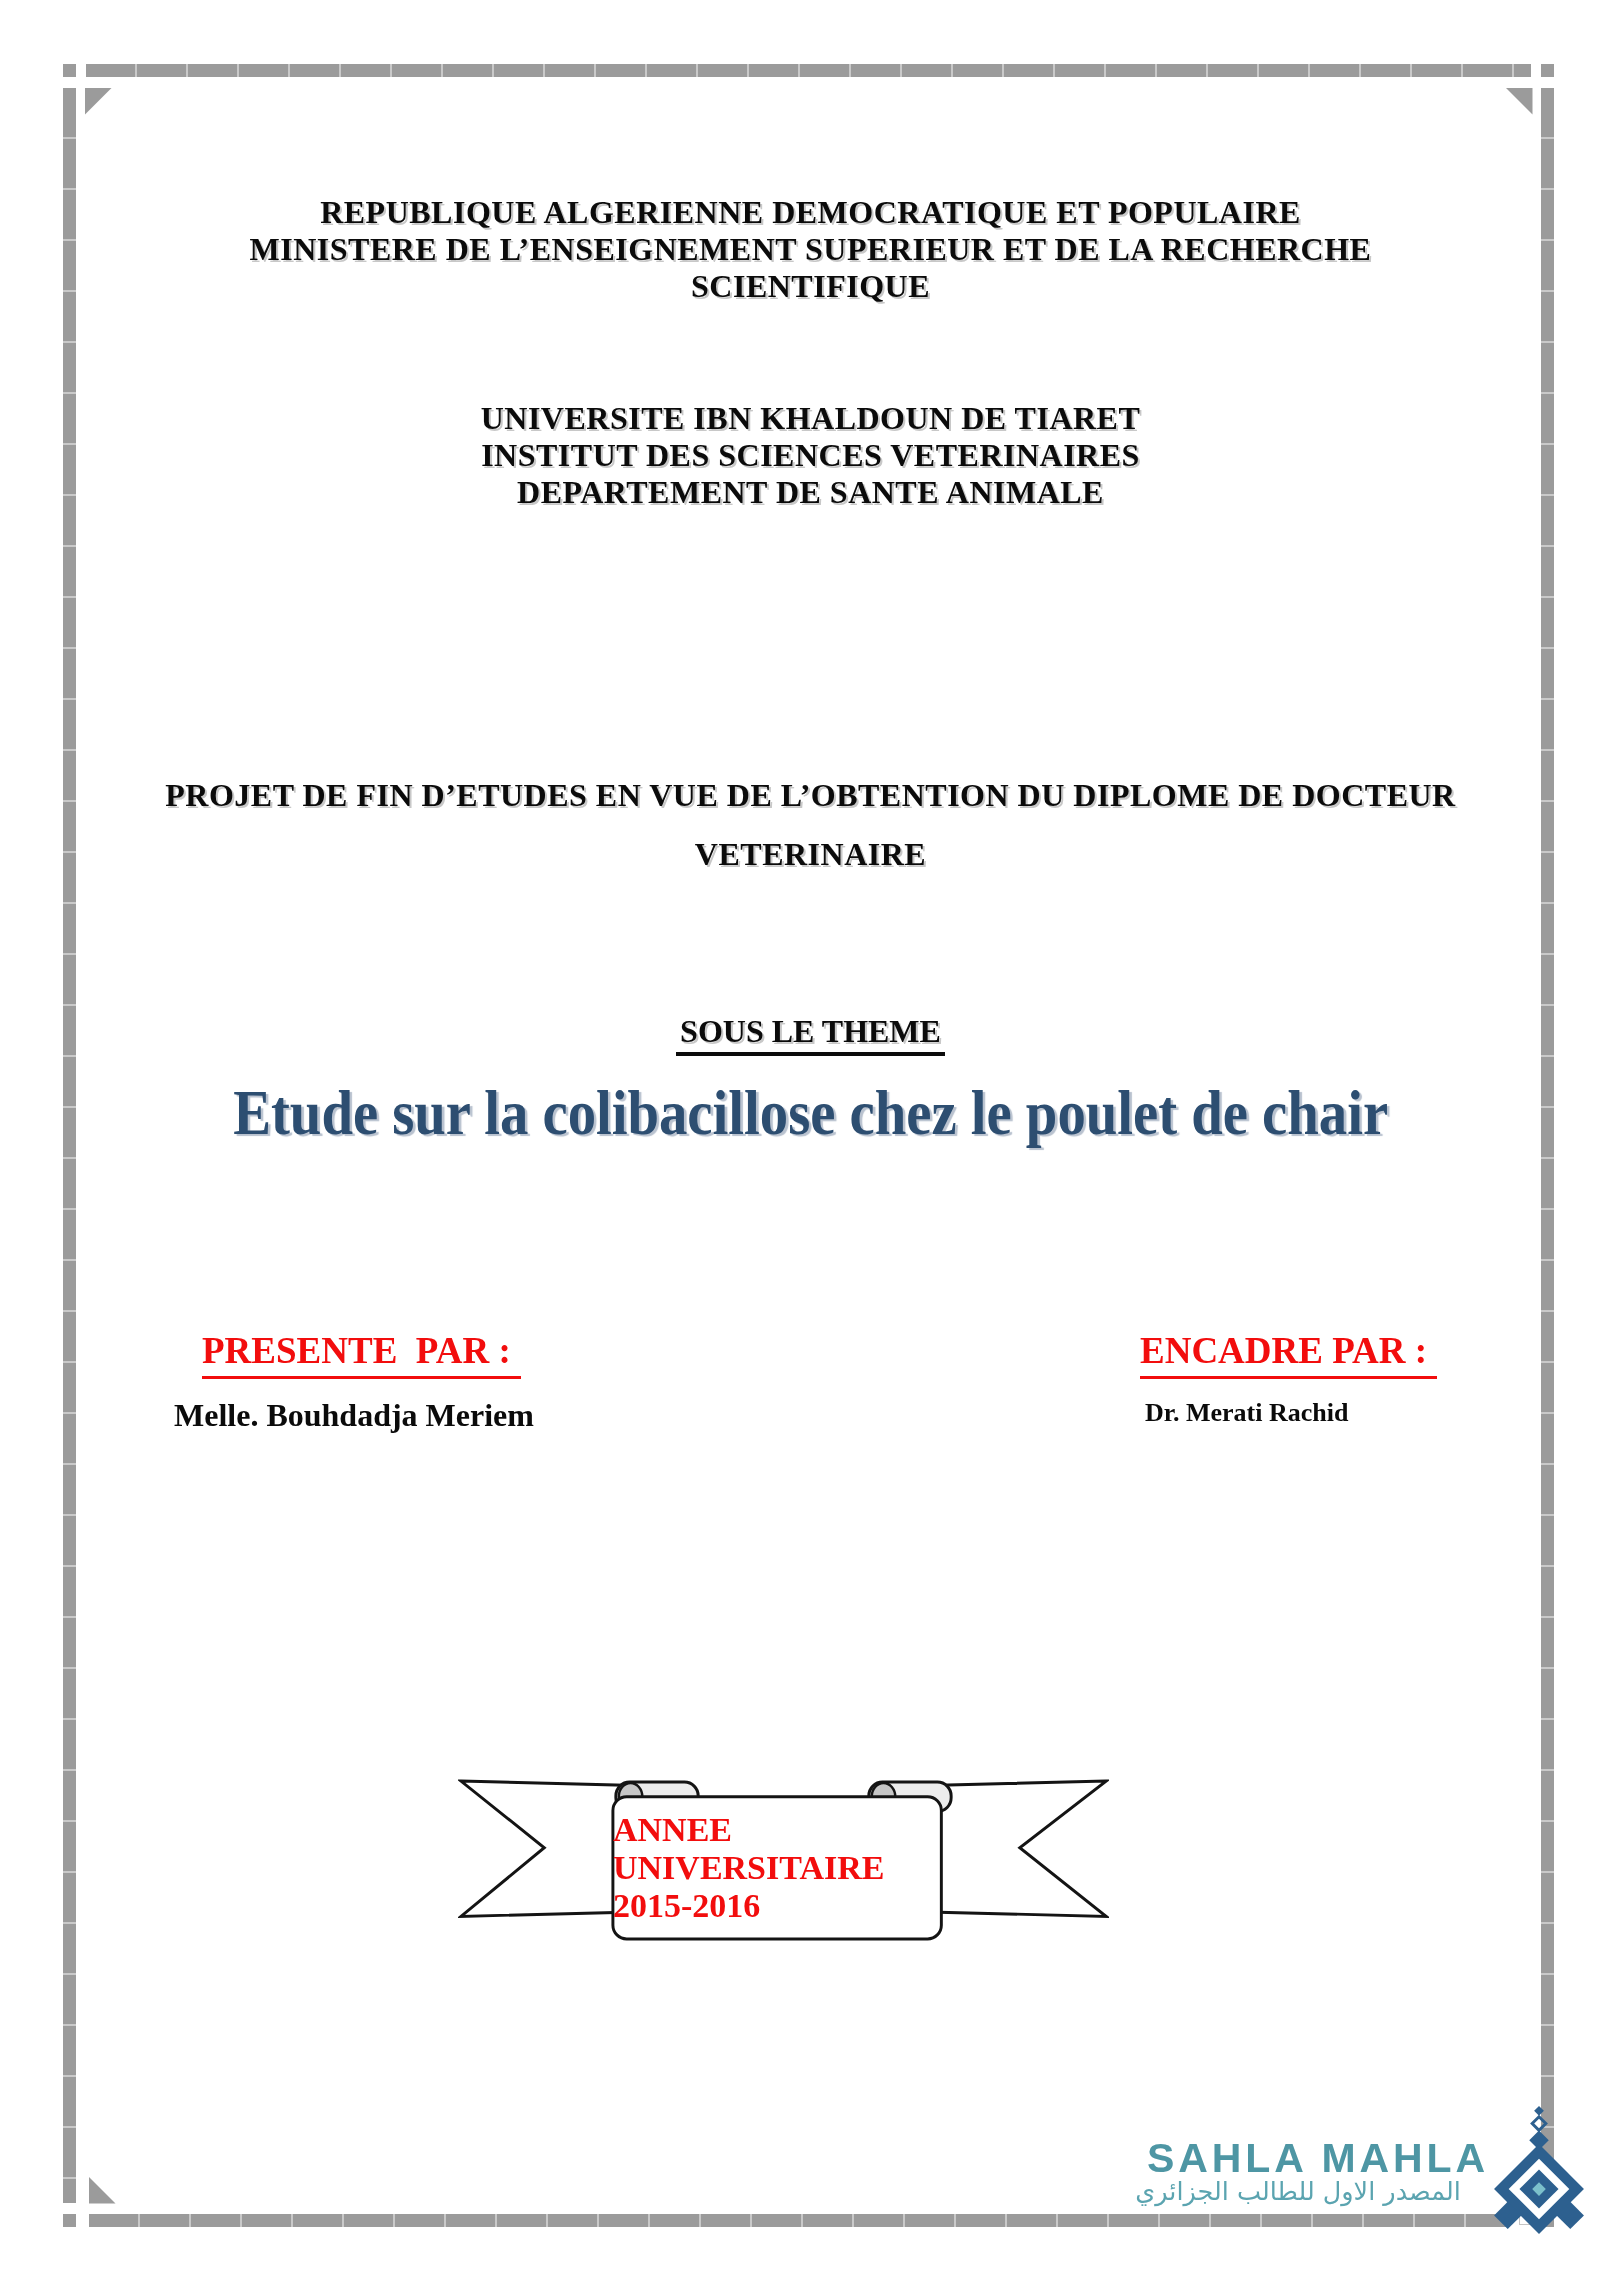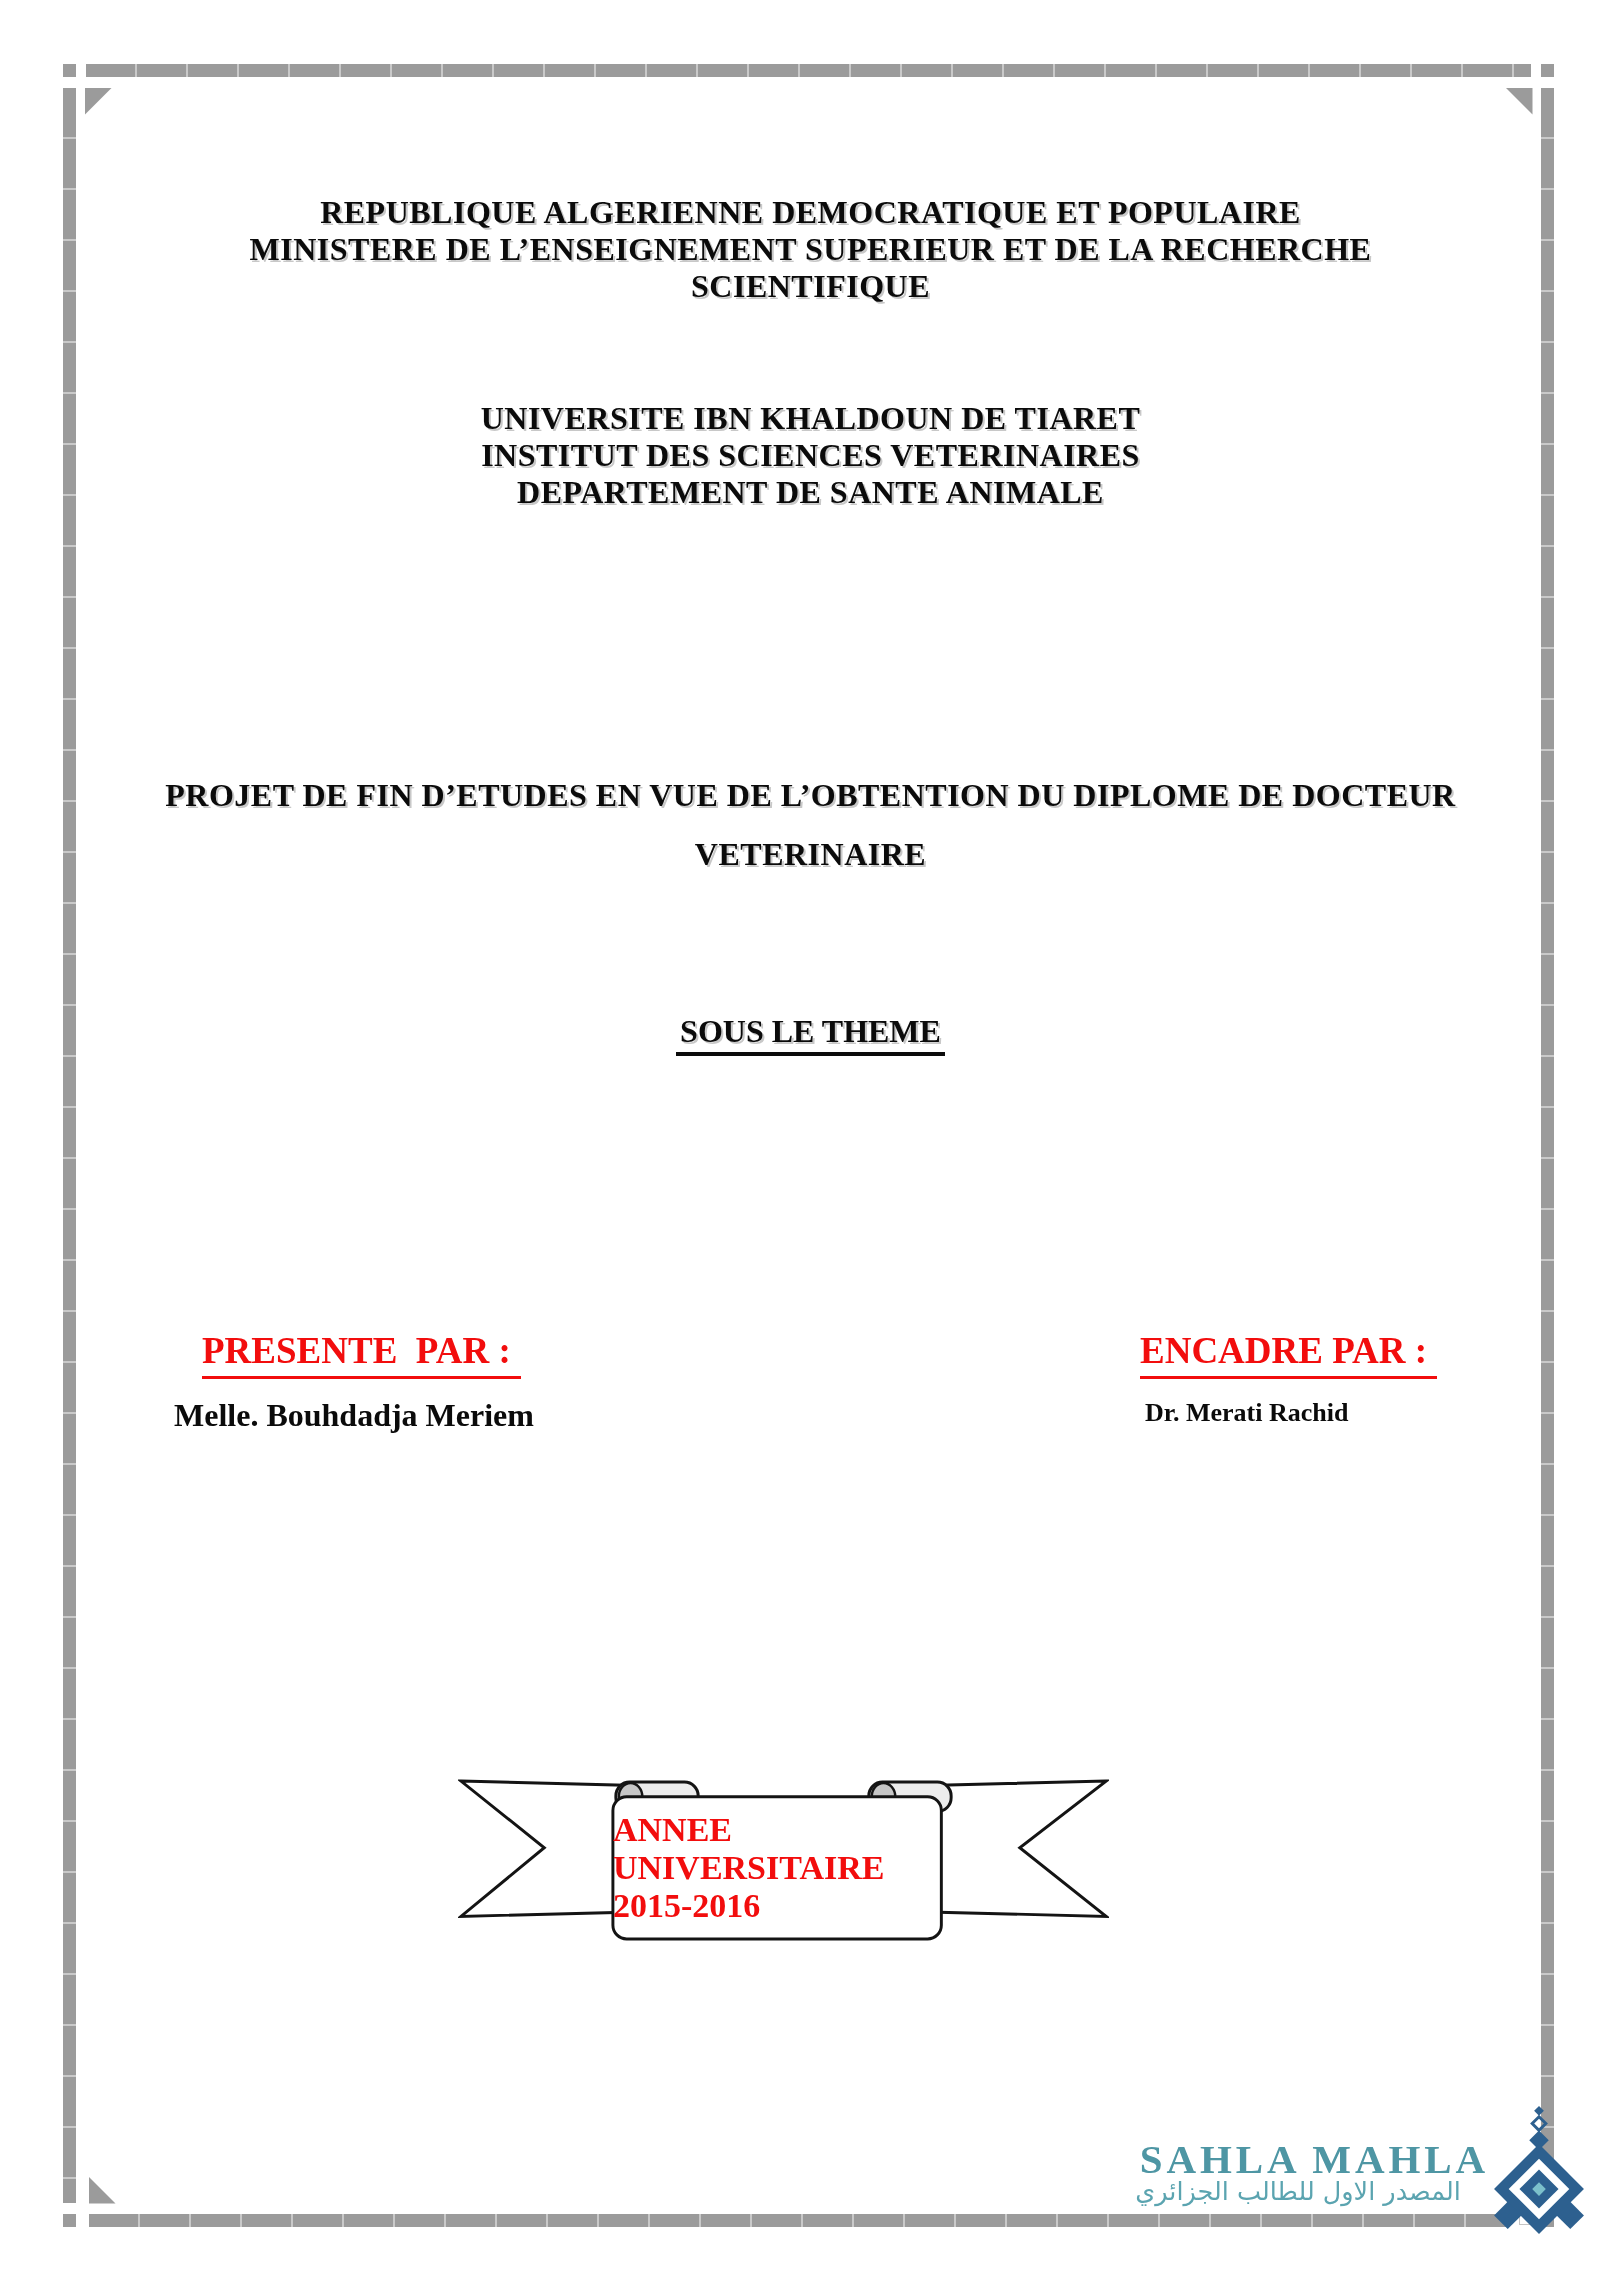--- a/index.html
+++ b/index.html
@@ -53,21 +53,21 @@
 
   
   .banner{position:absolute;left:458px;top:1776px;width:651px;height:169px;}
   .banner svg{position:absolute;left:0;top:0;}
   .banner-text{position:absolute;left:155px;top:21.6px;width:328px;height:141px;
     display:flex;flex-direction:column;align-items:flex-start;justify-content:center;
     font-weight:bold;font-size:34px;line-height:38px;color:#f20d0d;text-align:center;}
 
   
   .brand-text{position:absolute;left:1117px;top:2135px;width:372px;text-align:right;
-    font-family:Liberation Serif, serif;font-weight:bold;font-size:41px;
+    font-family:Liberation Sans, sans-serif;font-weight:bold;font-size:41px;
     letter-spacing:3.9px;color:#4e96a4;z-index:6;}
   .brand-tagline{position:absolute;left:1110px;top:2176px;width:376px;text-align:center;
     font-family:"DejaVu Sans", sans-serif;font-size:25.5px;color:#5ba4b0;z-index:6;direction:rtl;}
   .brand-mark{position:absolute;left:1494px;top:2105px;z-index:7;}
 </style>
 </head>
 <body>
 
 <div class="page">
 
@@ -96,20 +96,23 @@
     <div class="hline">SCIENTIFIQUE</div>
   </div>
 
   <div class="cblock block-theme-label">
     <span class="theme-label">SOUS LE THEME</span>
   </div>
 
   <div class="cblock block-degree">
     <div class="hline">PROJET DE FIN D’ETUDES EN VUE DE L’OBTENTION DU DIPLOME DE DOCTEUR</div>
     <div class="hline">VETERINAIRE</div>
+  </div>
+  <div class="cblock block-title">
+    <span class="main-title">Etude sur la colibacillose chez le poulet de chair</span>
   </div>
 
   <div class="kv-heading heading-presented">PRESENTE  PAR :</div>
   <div class="kv-heading heading-supervised">ENCADRE PAR :</div>
   <div class="names">
     <div>Melle. Bouhdadja Meriem</div>
   </div>
   <div class="supervisor-name">Dr. Merati Rachid</div>
 
   <div class="banner">

